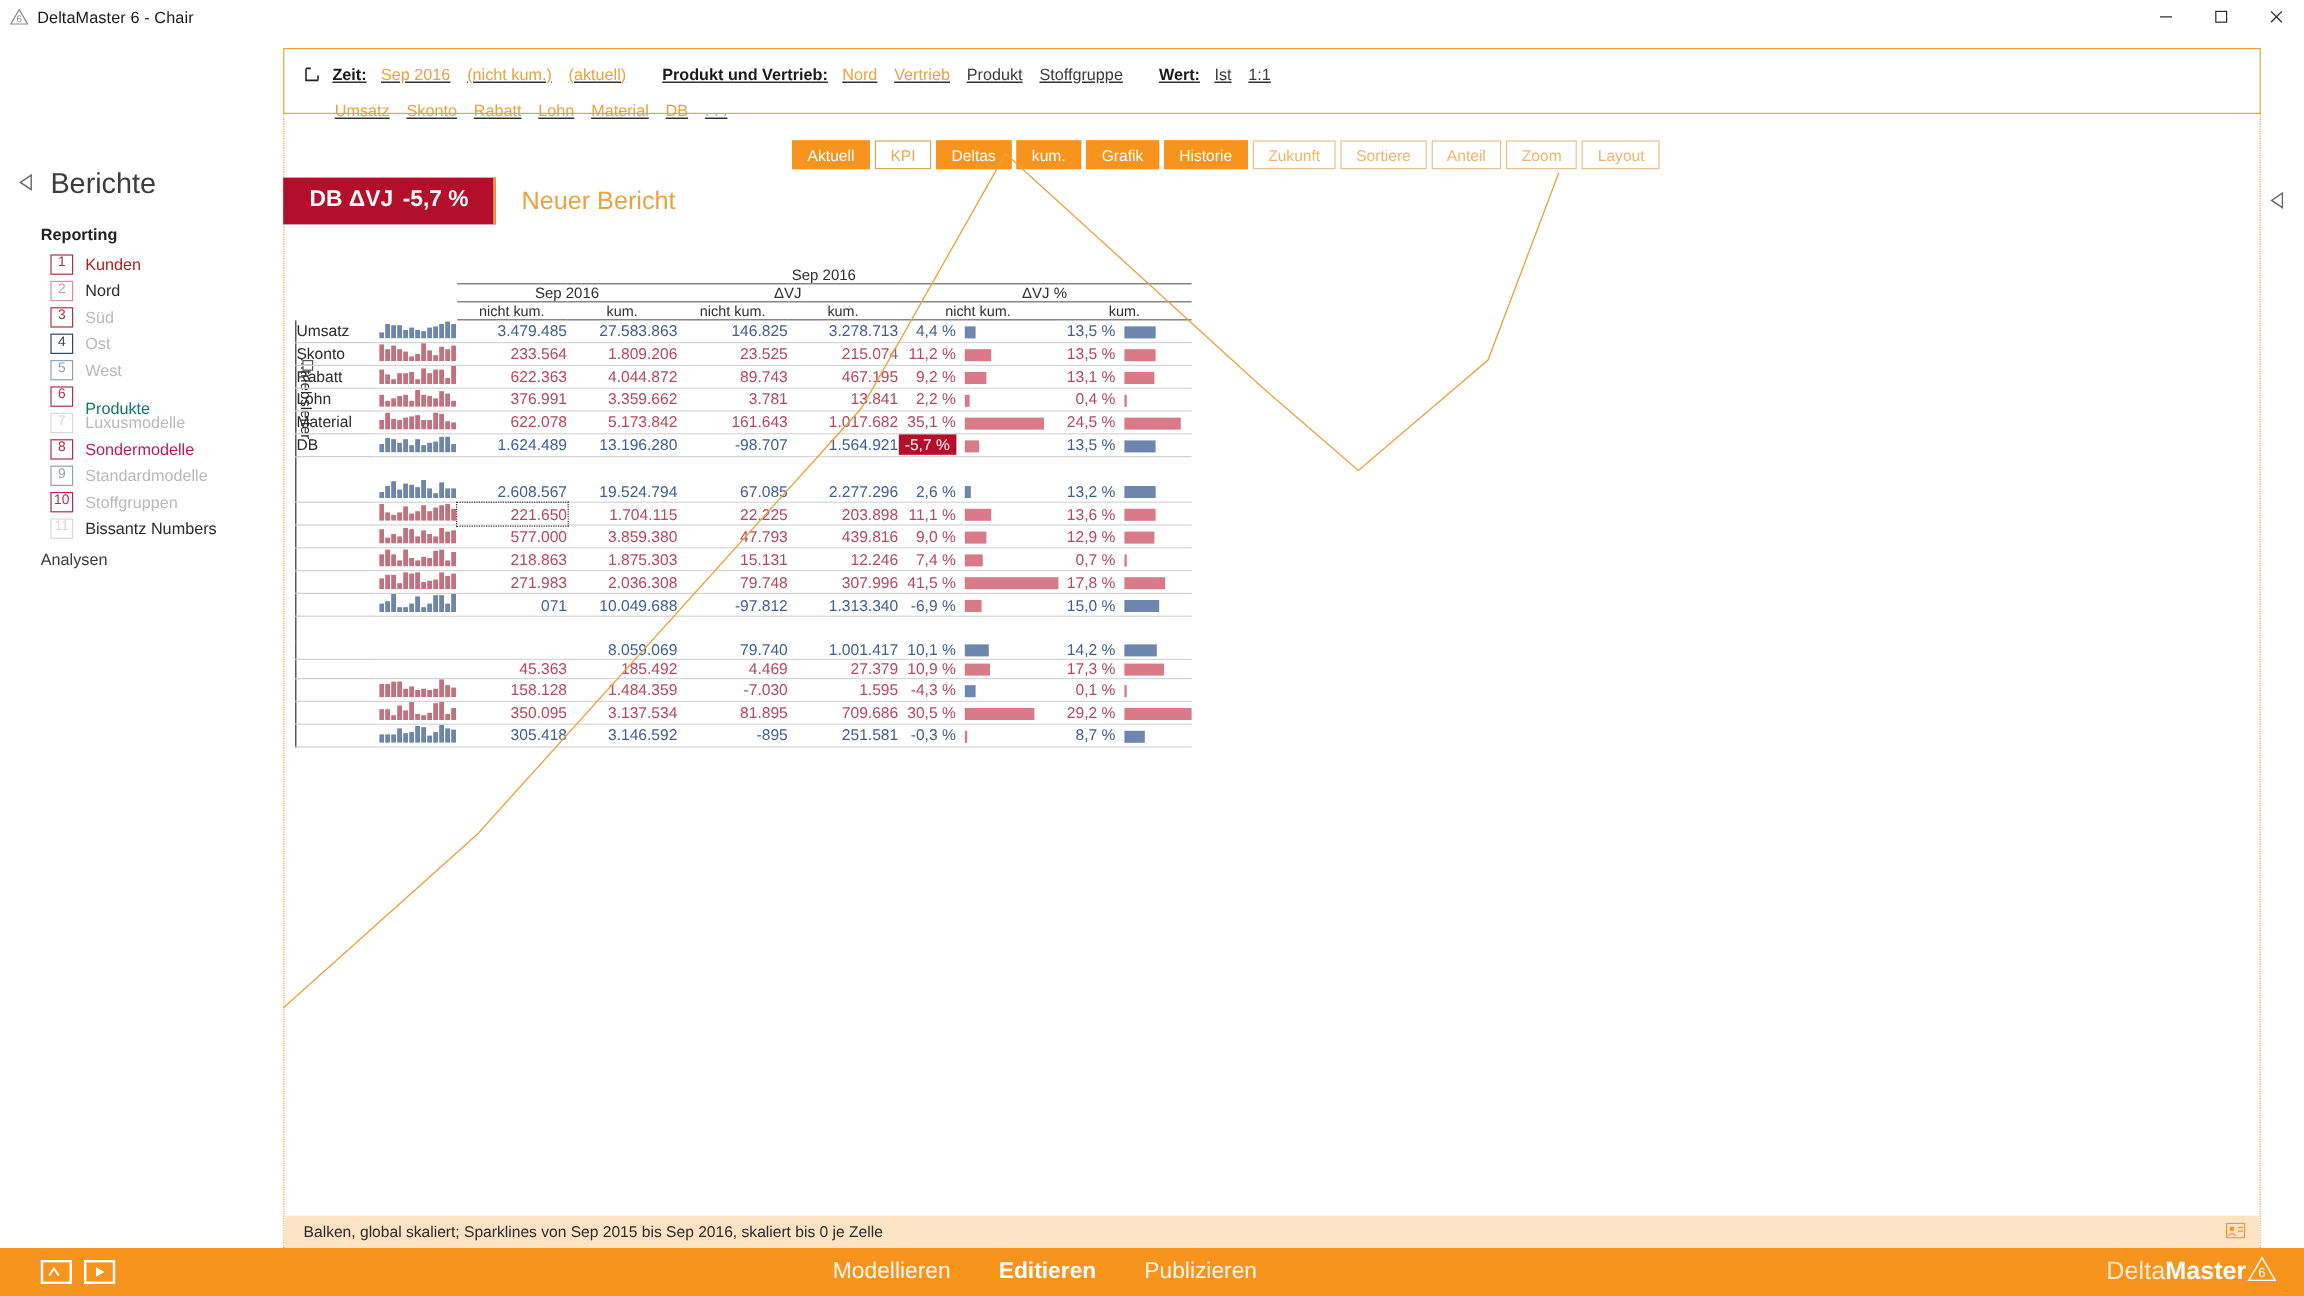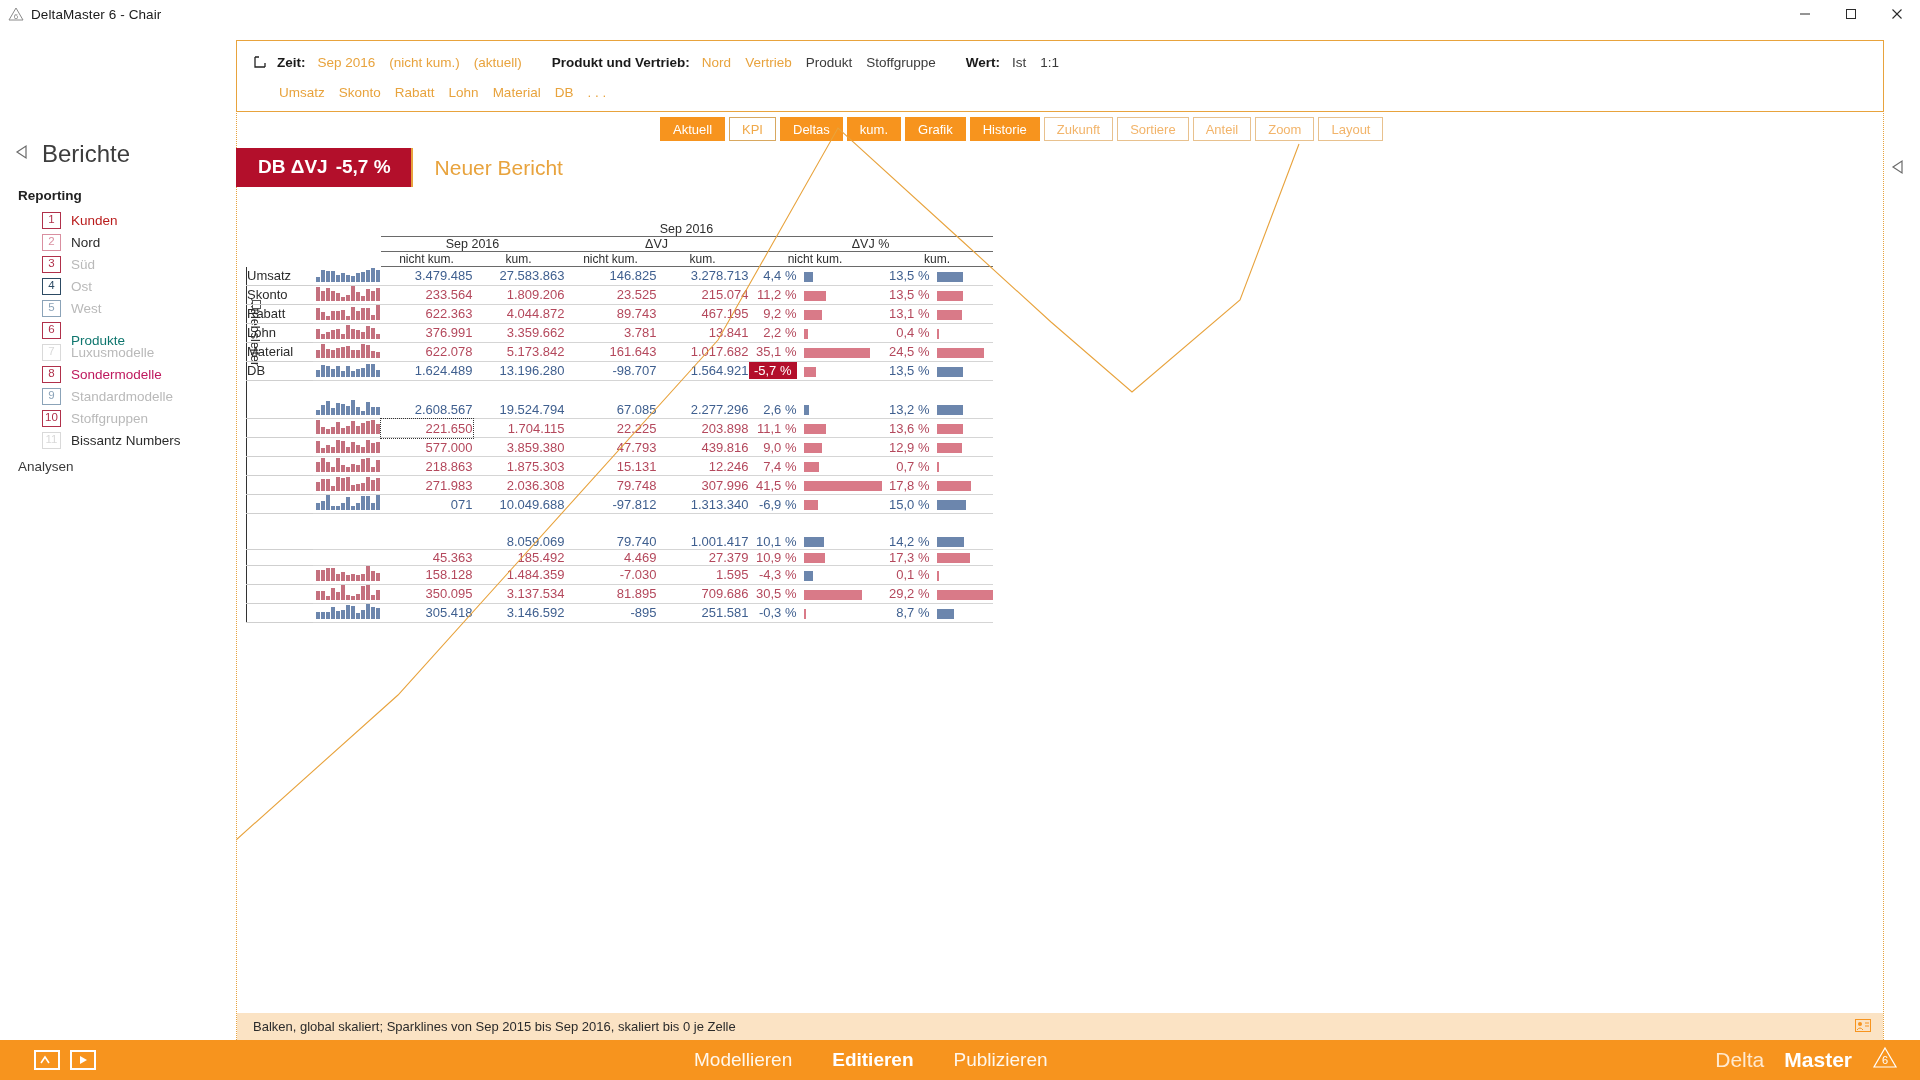--- a/index.html
+++ b/index.html
@@ -37,21 +37,21 @@
     background: #fff;
   }
   #sidebar .sb-head {
     display: flex; align-items: center; padding-left: 14px; margin-bottom: 20px;
   }
   #sidebar .sb-head .caret { margin-right: 12px; }
   #sidebar .sb-head .sb-title {
     font-size: 24px; color: #3d3d3d; font-weight: 400;
   }
   #sidebar .sb-group {
-    font-size: 13.5px; font-weight: bold; color: #222; padding-left: 18px; margin-bottom: 6px;
+    font-size: 13.5px; font-weight: bold; color: #222; padding-left: 34px; margin-bottom: 6px;
   }
   #sidebar .sb-group.bottom { margin-top: 8px; font-weight: 400; color: #3a3a3a; }
   .sb-item {
     display: flex; align-items: center; height: 22px; padding-left: 42px;
   }
   .sb-num {
     width: 19px; height: 17px; border: 1px solid #c08; margin-right: 10px;
     display: flex; align-items: center; justify-content: center;
     font-size: 11.5px; line-height: 1;
   }
@@ -62,22 +62,22 @@
 
   
   #mainpanel {
     position: absolute; left: 236px; top: 40px; width: 1648px; height: 1000px;
     border: 1px dotted #e8a33d;
     background: #fff;
   }
 
   
   #filterbar {
-    position: absolute; left: 236px; top: 40px; width: 1648px; height: 72px;
-    border: 1px solid #e8a33d; background: #fff;
+    position: absolute; left: 236px; top: 40px; width: 1648px; height: 55px;
+    border: 1px solid #e8a33d; background: #fff; text-decoration: underline;
   }
   #filterbar .fline { display: flex; align-items: center; padding-left: 16px; height: 30px; }
   #filterbar .fline.l1 { margin-top: 6px; }
   .fb-icon { width: 14px; height: 14px; margin-right: 10px; }
   .fb-bold { font-weight: bold; font-size: 13.5px; color: #1a1a1a; margin-right: 12px; }
   .fb-or { color: #e8a33d; font-size: 13.5px; margin-right: 14px; }
   .fb-dk { color: #3b3b3b; font-size: 13.5px; margin-right: 14px; }
   .fb-sp { display: inline-block; width: 16px; }
 
   
@@ -156,21 +156,21 @@
     position: absolute; left: 0; top: 1040px; width: 1920px; height: 40px;
     background: #f7941e; display: flex; align-items: center;
   }
   #bottombar .bb-left { display: flex; align-items: center; margin-left: 34px; gap: 10px; }
   #bottombar .bb-icon {
     width: 26px; height: 20px; border: 2px solid #fff; display: flex; align-items: center; justify-content: center;
   }
   #bottombar .bb-nav { display: flex; align-items: center; gap: 40px; margin-left: 598px; }
   #bottombar .bb-nav span { font-size: 19px; color: #fff7ec; }
   #bottombar .bb-nav span.cur { font-weight: bold; color: #ffffff; }
-  #bottombar .bb-brand { margin-left: auto; margin-right: 22px; display: flex; align-items: center; gap: 20px; }
+  #bottombar .bb-brand { margin-left: auto; margin-right: 22px; display: flex; align-items: center; gap: 0; }
   #bottombar .bb-brand .b1 { font-size: 21px; color: #ffe9cf; }
   #bottombar .bb-brand .b2 { font-size: 21px; color: #fff; font-weight: bold; }
 </style>
 </head>
 <body>
 
 <div id="titlebar">
   <span class="tb-icon">
     <svg width="16" height="16" viewBox="0 0 16 16">
       <polygon points="8,2 15,14 1,14" fill="none" stroke="#8a8a8a" stroke-width="1"></polygon>

